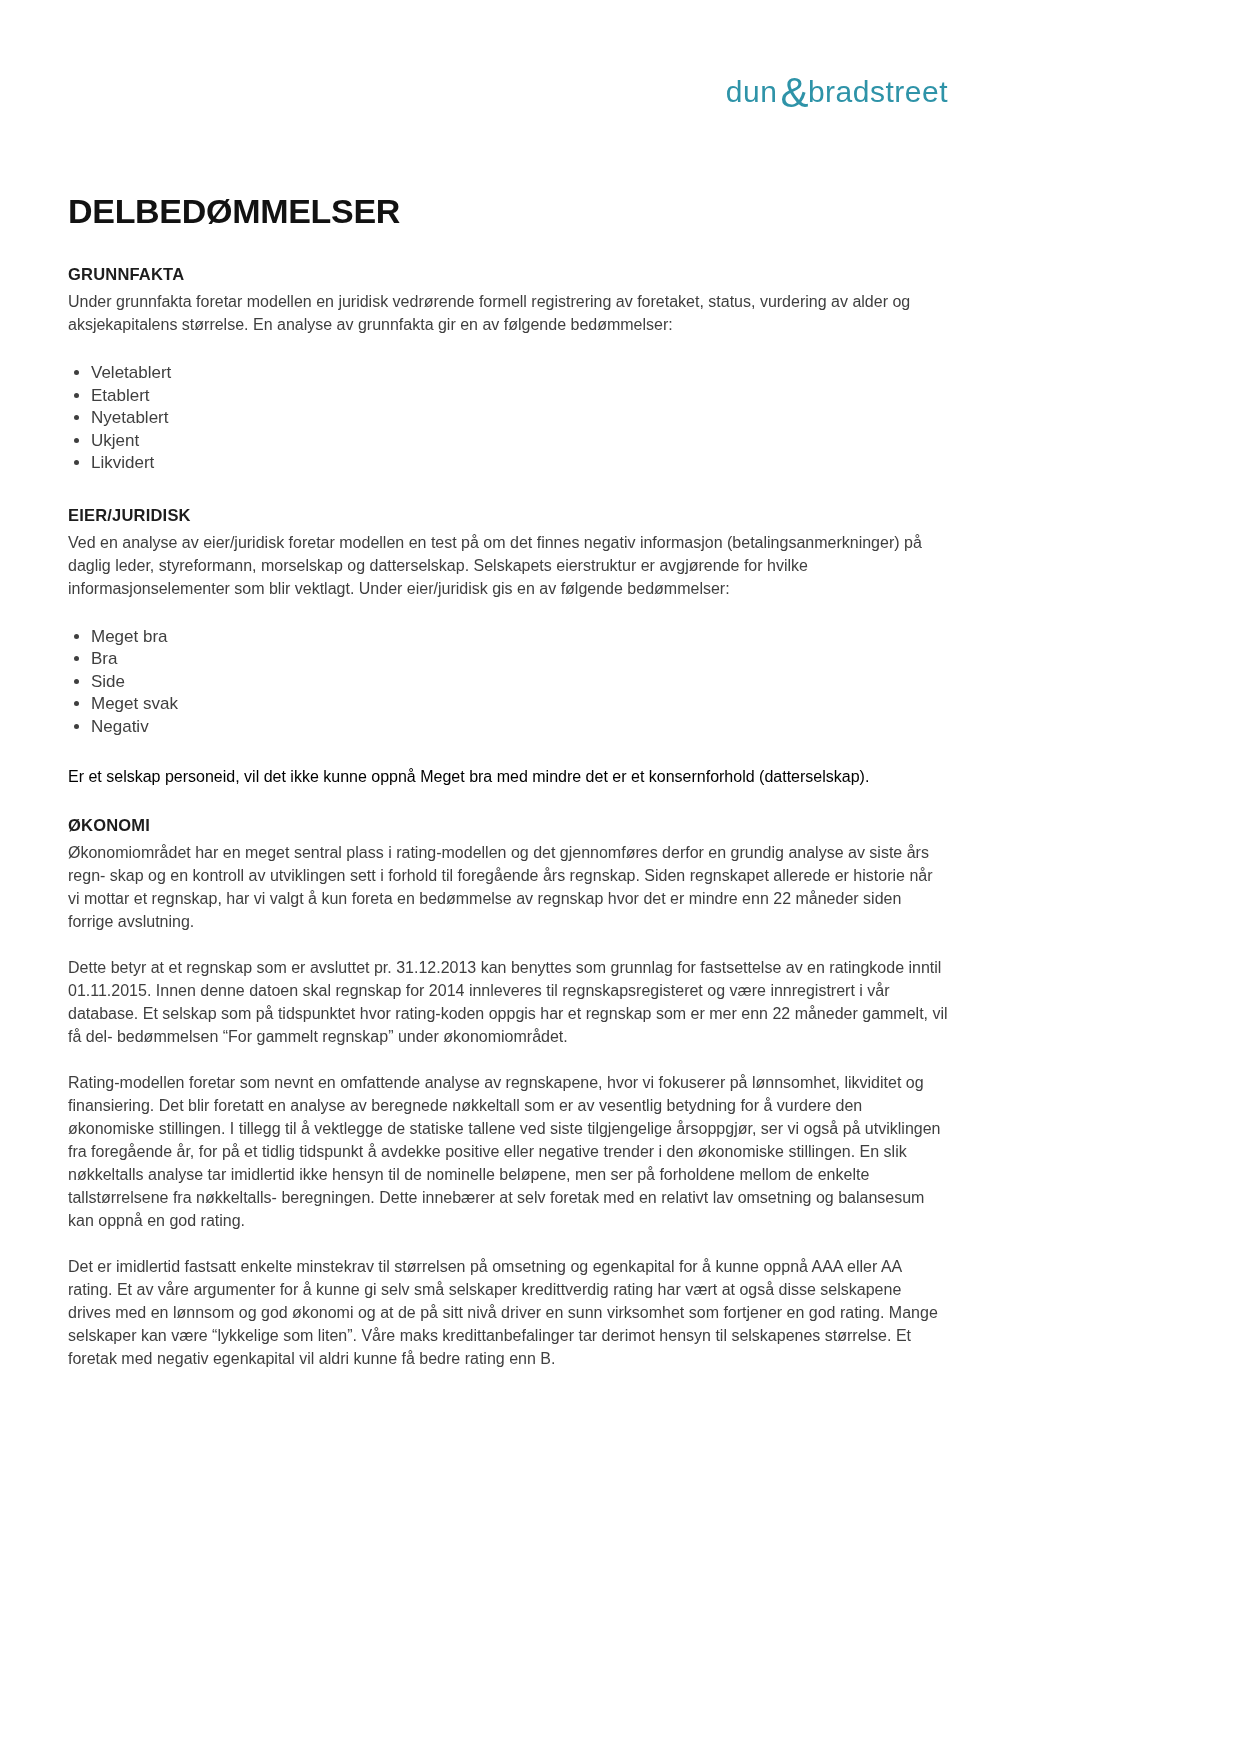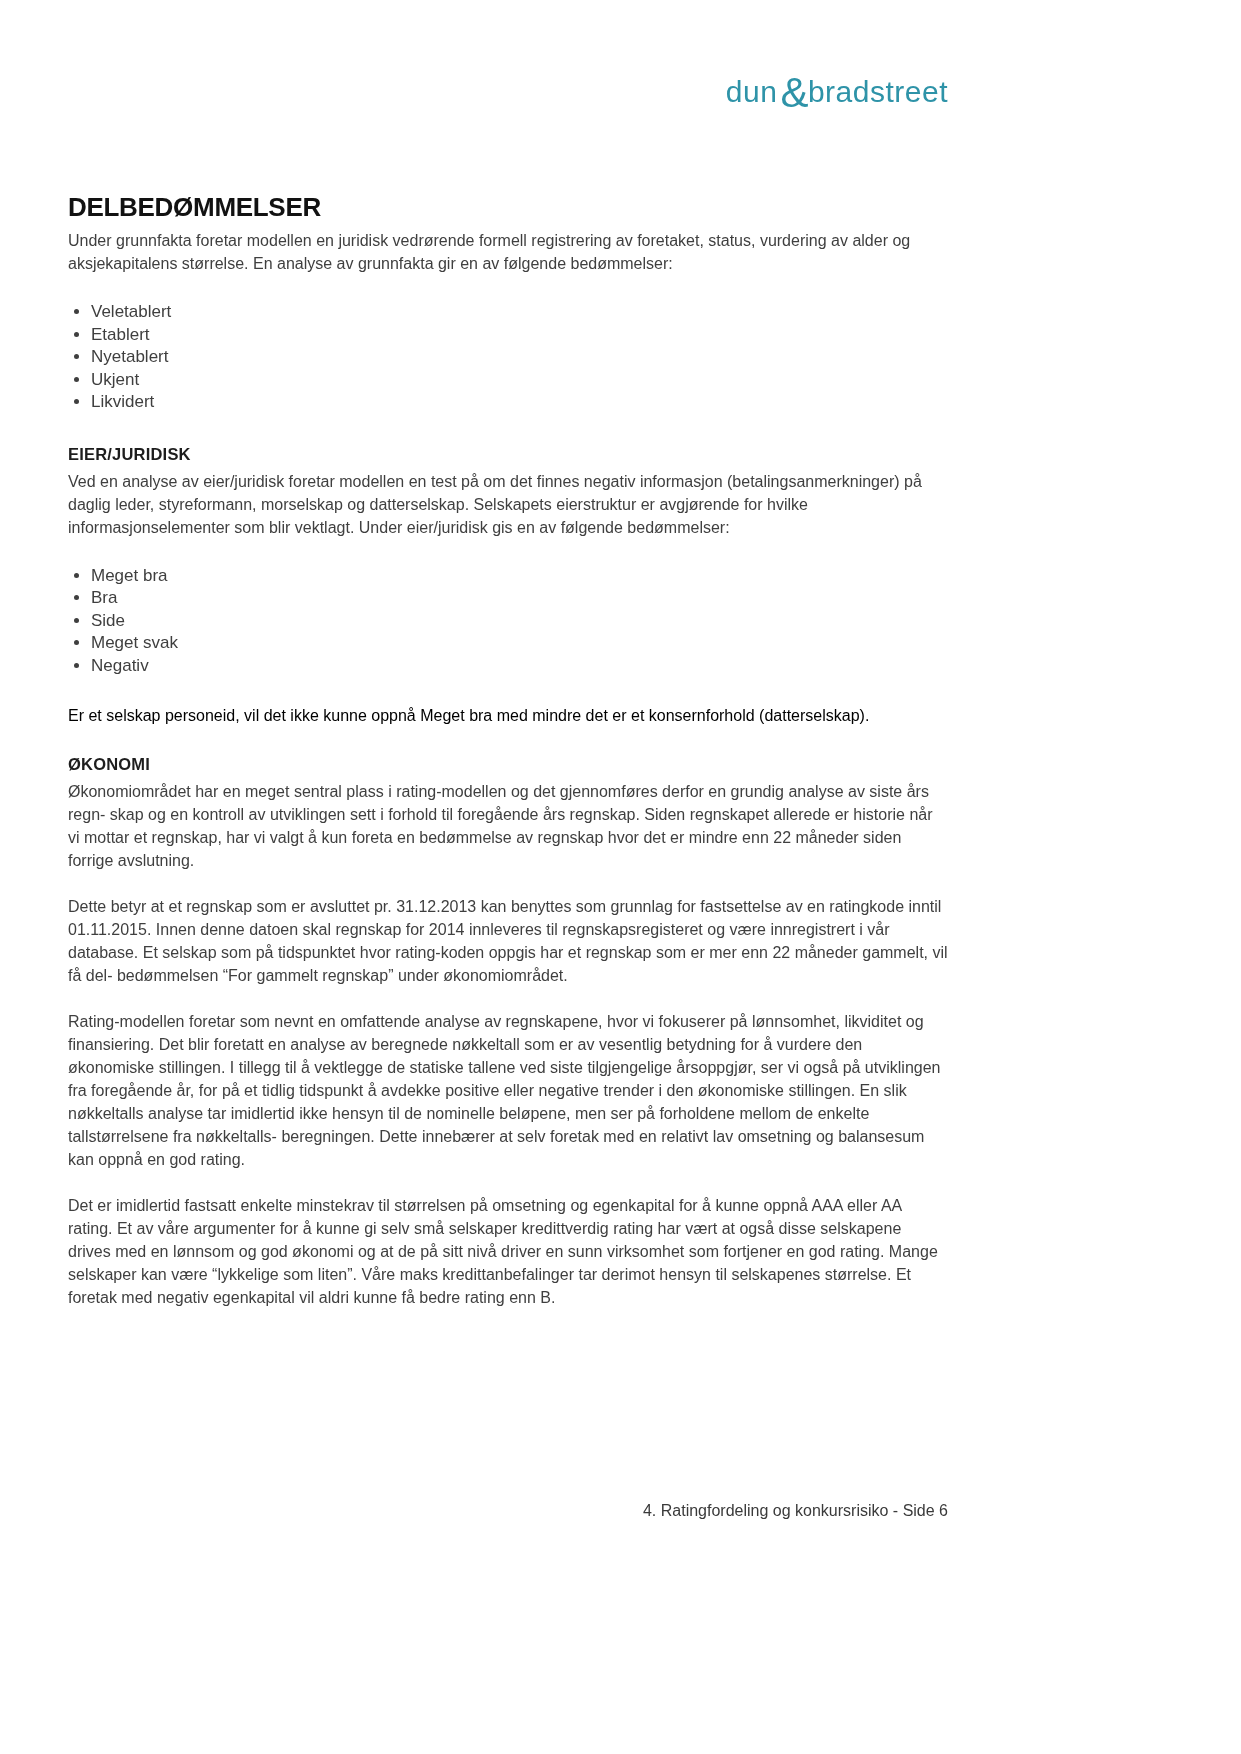--- a/index.html
+++ b/index.html
@@ -44,21 +44,21 @@
   }
   .logo-amp {
     font-size: 42px;
     font-weight: 300;
     margin: 0 -1px 0 3px;
     vertical-align: -5px;
   }
   
   .page-title {
     margin-top: 192px;
-    font-size: 26px;
+    font-size: 34px;
     font-weight: 700;
     letter-spacing: -0.3px;
     color: #121212;
   }
   
   h2.section-heading {
     font-size: 16.5px;
     font-weight: 700;
     color: #1d1d1d;
     letter-spacing: 0.2px;
@@ -109,20 +109,21 @@
 
   <header class="logo-row">
     <div class="logo"><span class="logo-dun">dun</span><span class="logo-amp">&amp;</span><span class="logo-brad">bradstreet</span></div>
   </header>
 
   <main class="content">
 
     <h1 class="page-title">DELBEDØMMELSER</h1>
 
     <section class="sec-grunnfakta">
+      <h2 class="section-heading">GRUNNFAKTA</h2>
       <p class="body-text">Under grunnfakta foretar modellen en juridisk vedrørende formell registrering av foretaket, status, vurdering av alder og aksjekapitalens størrelse. En analyse av grunnfakta gir en av følgende bedømmelser:</p>
       <ul class="bullet-list">
         <li>Veletablert</li>
         <li>Etablert</li>
         <li>Nyetablert</li>
         <li>Ukjent</li>
         <li>Likvidert</li>
       </ul>
     </section>
 
@@ -142,17 +143,14 @@
     <section class="sec-okonomi">
       <h2 class="section-heading">ØKONOMI</h2>
       <p class="body-text">Økonomiområdet har en meget sentral plass i rating-modellen og det gjennomføres derfor en grundig analyse av siste års regn- skap og en kontroll av utviklingen sett i forhold til foregående års regnskap. Siden regnskapet allerede er historie når vi mottar et regnskap, har vi valgt å kun foreta en bedømmelse av regnskap hvor det er mindre enn 22 måneder siden forrige avslutning.</p>
       <p class="body-text">Dette betyr at et regnskap som er avsluttet pr. 31.12.2013 kan benyttes som grunnlag for fastsettelse av en ratingkode inntil 01.11.2015. Innen denne datoen skal regnskap for 2014 innleveres til regnskapsregisteret og være innregistrert i vår database. Et selskap som på tidspunktet hvor rating-koden oppgis har et regnskap som er mer enn 22 måneder gammelt, vil få del- bedømmelsen “For gammelt regnskap” under økonomiområdet.</p>
       <p class="body-text">Rating-modellen foretar som nevnt en omfattende analyse av regnskapene, hvor vi fokuserer på lønnsomhet, likviditet og finansiering. Det blir foretatt en analyse av beregnede nøkkeltall som er av vesentlig betydning for å vurdere den økonomiske stillingen. I tillegg til å vektlegge de statiske tallene ved siste tilgjengelige årsoppgjør, ser vi også på utviklingen fra foregående år, for på et tidlig tidspunkt å avdekke positive eller negative trender i den økonomiske stillingen. En slik nøkkeltalls analyse tar imidlertid ikke hensyn til de nominelle beløpene, men ser på forholdene mellom de enkelte tallstørrelsene fra nøkkeltalls- beregningen. Dette innebærer at selv foretak med en relativt lav omsetning og balansesum kan oppnå en god rating.</p>
       <p class="body-text">Det er imidlertid fastsatt enkelte minstekrav til størrelsen på omsetning og egenkapital for å kunne oppnå AAA eller AA rating. Et av våre argumenter for å kunne gi selv små selskaper kredittverdig rating har vært at også disse selskapene drives med en lønnsom og god økonomi og at de på sitt nivå driver en sunn virksomhet som fortjener en god rating. Mange selskaper kan være “lykkelige som liten”. Våre maks kredittanbefalinger tar derimot hensyn til selskapenes størrelse. Et foretak med negativ egenkapital vil aldri kunne få bedre rating enn B.</p>
     </section>
 
   </main>
 
-  <footer class="page-footer">
-    <span>4. Ratingfordeling og konkursrisiko - Side 6</span>
-  </footer>
 
 </div>
 
 </body></html>

